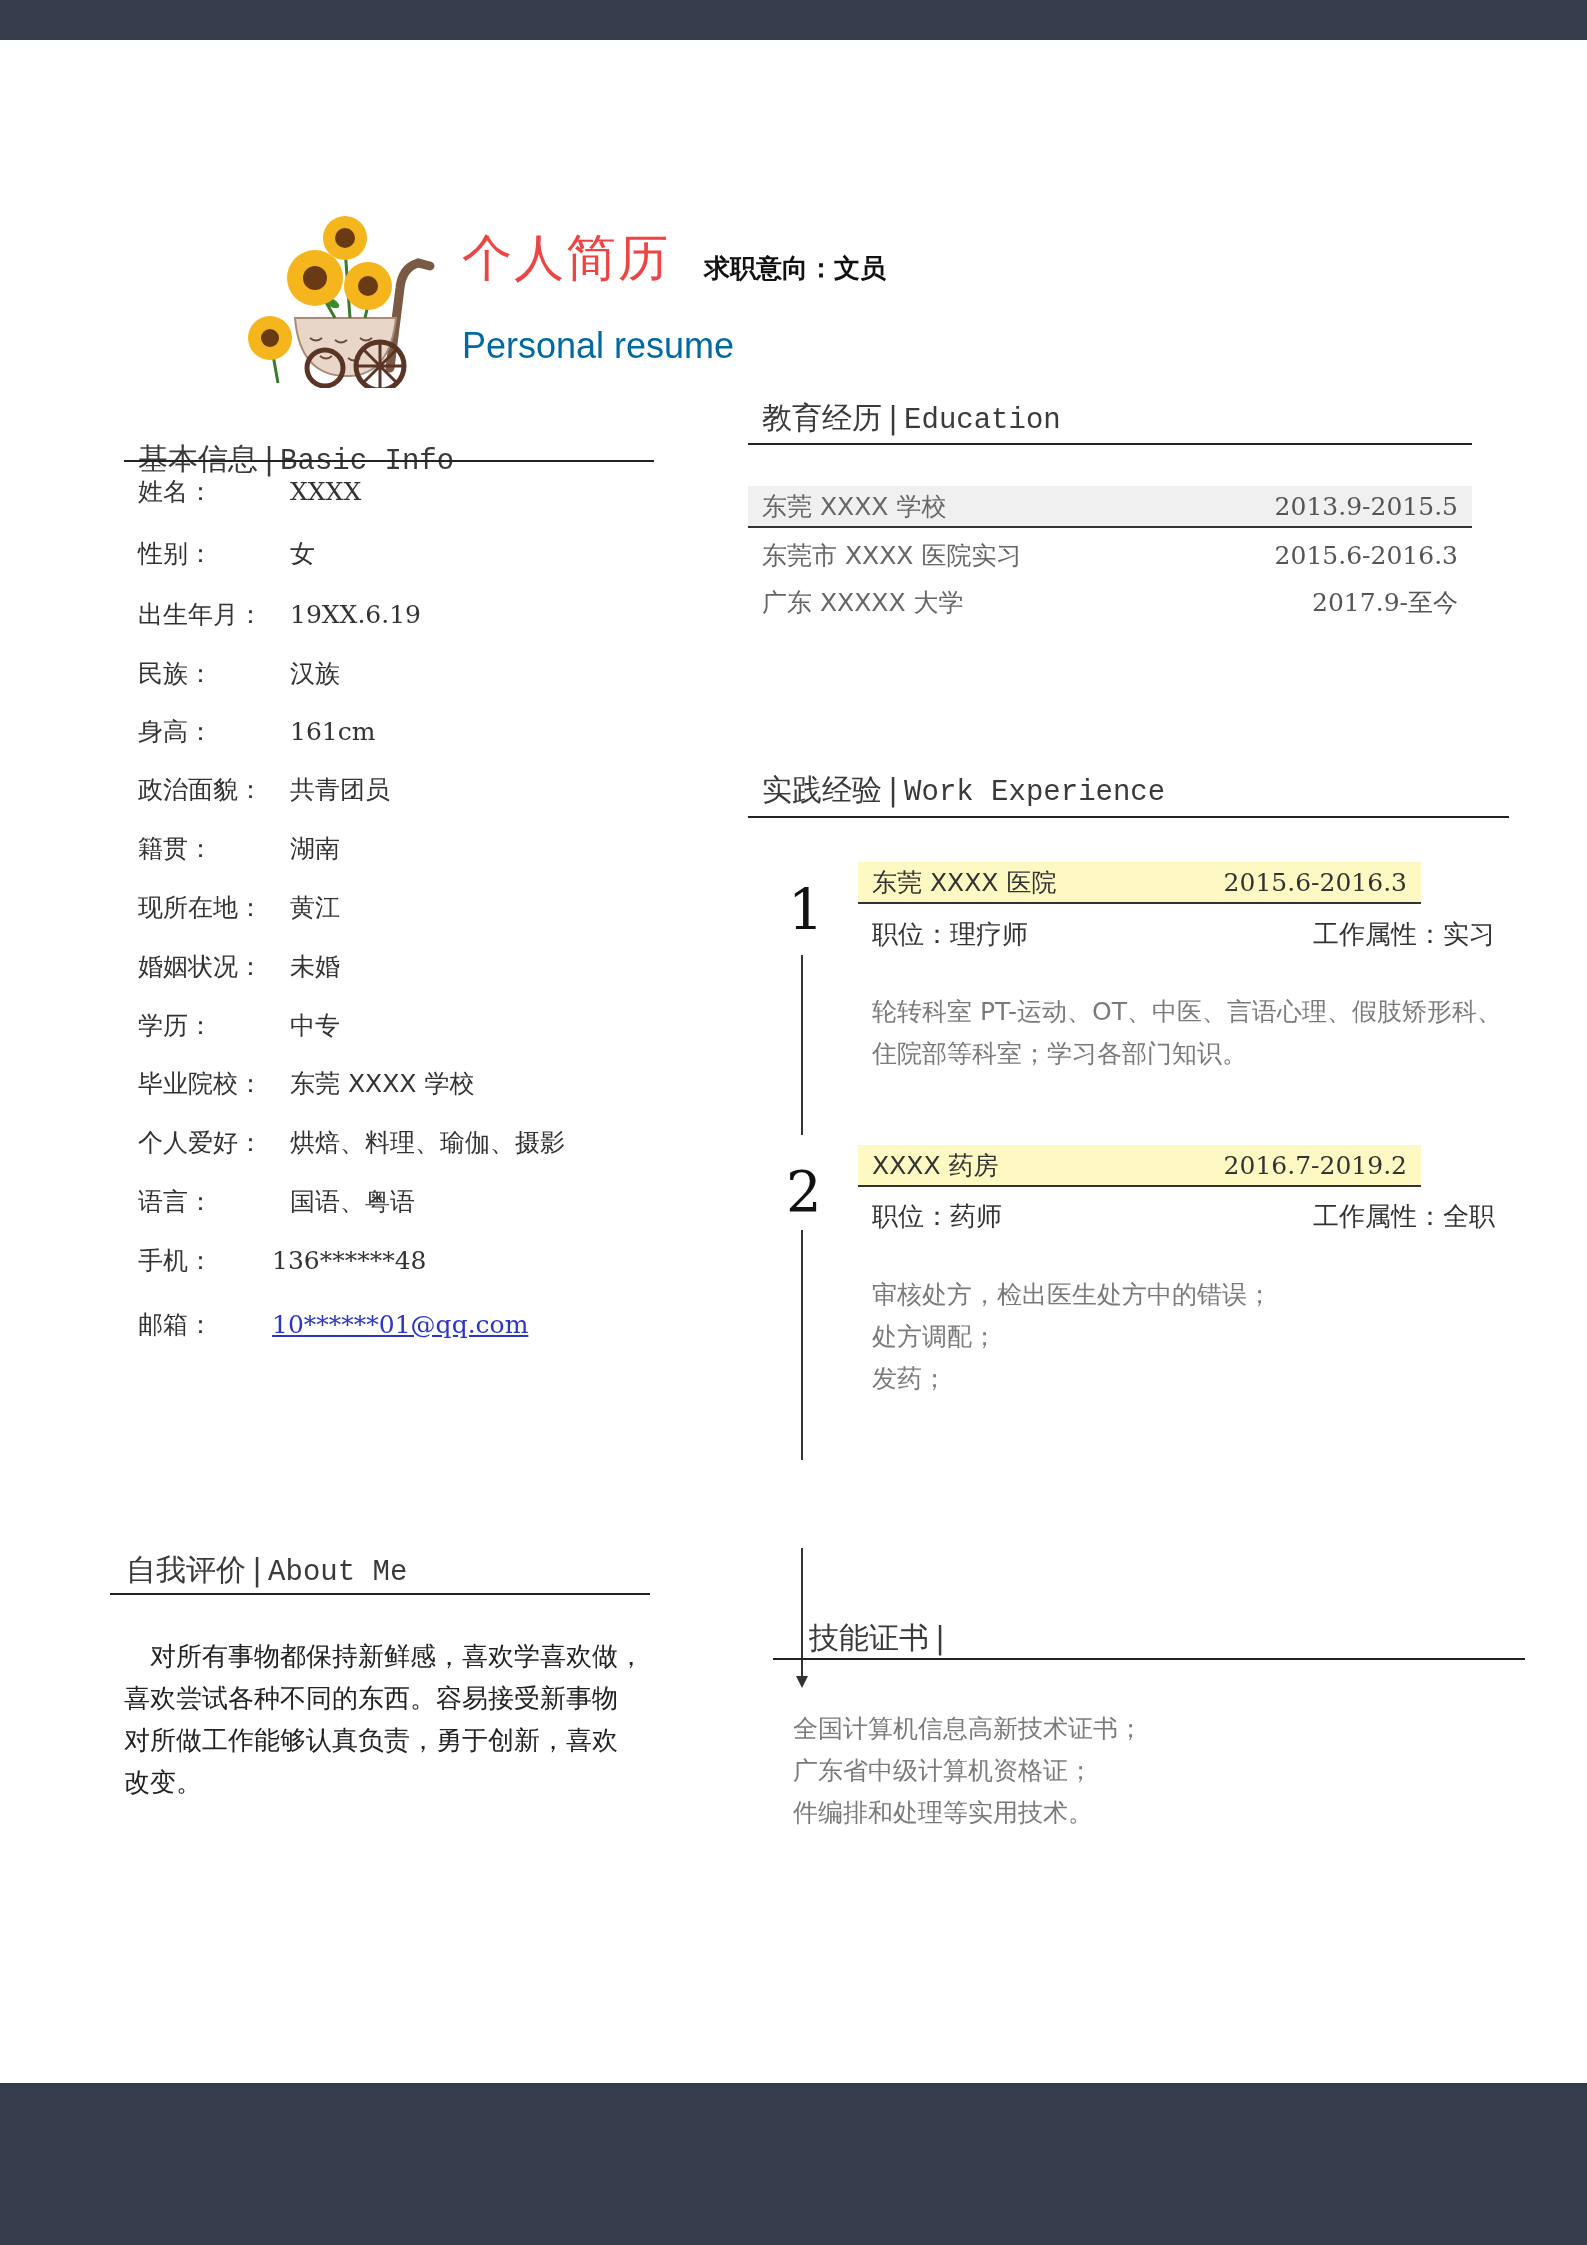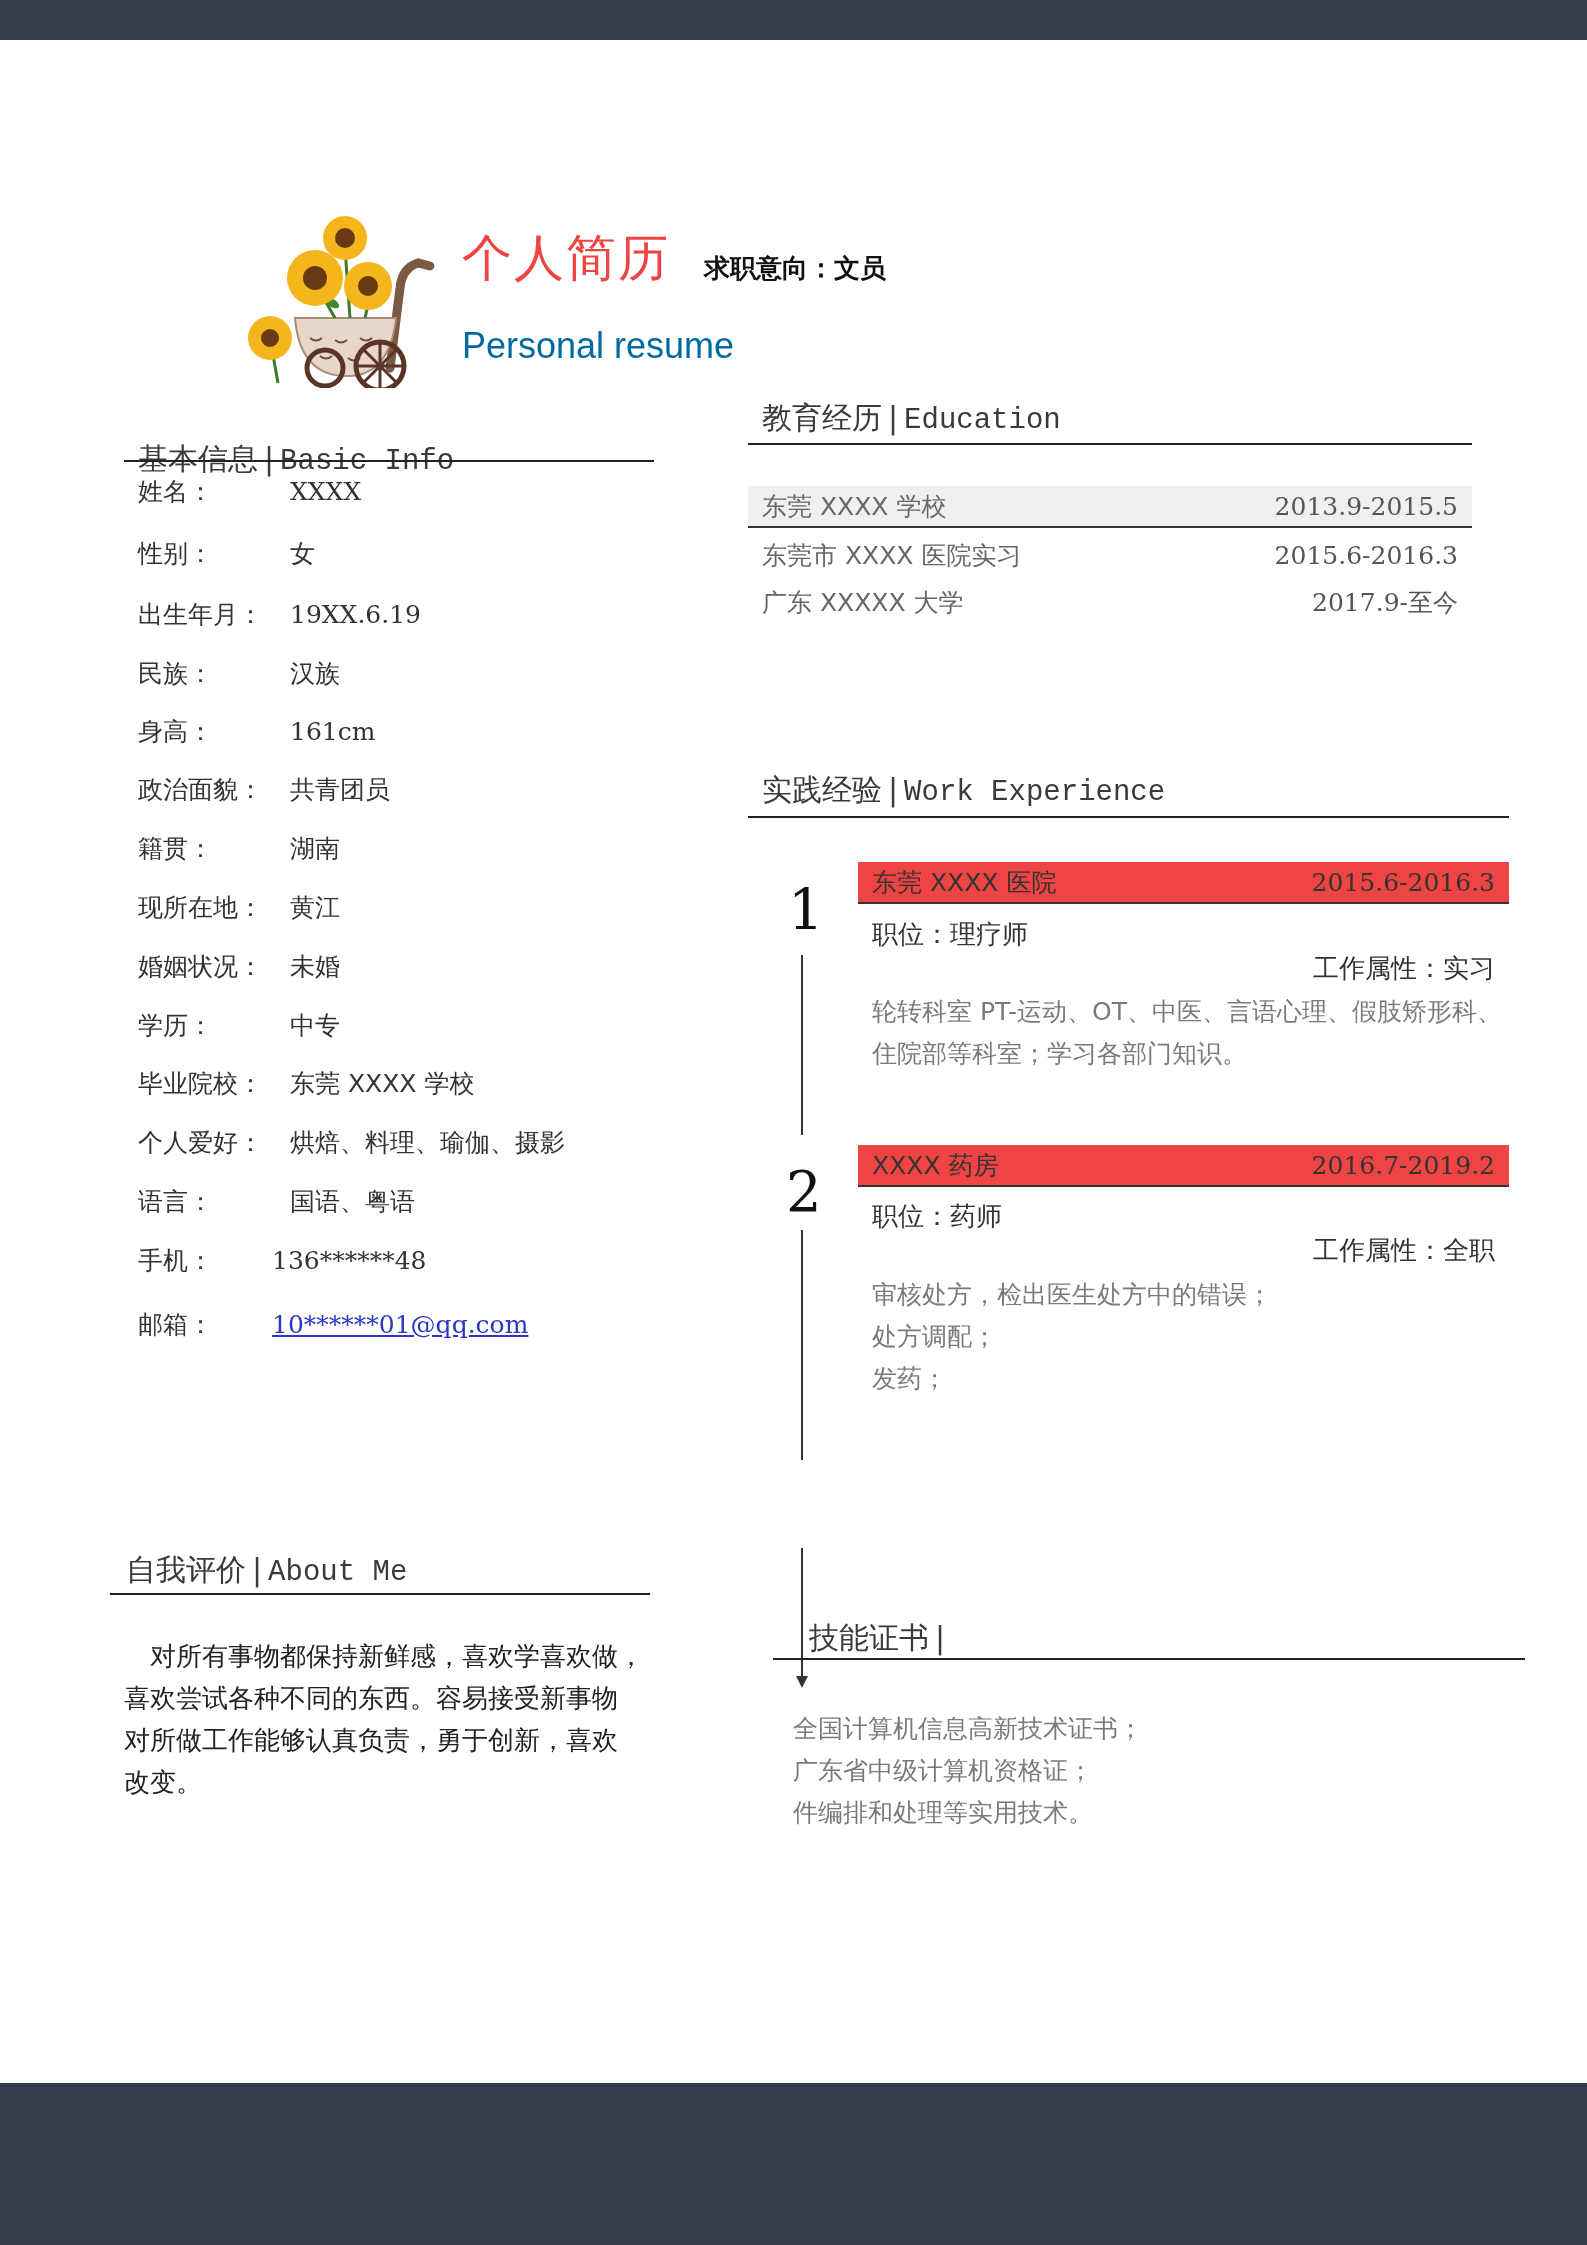--- a/index.html
+++ b/index.html
@@ -30,25 +30,25 @@
   .info-row .value.shift { left: 134px; }
   .email-link { color: #2c36c4; text-decoration: underline; }
 
   
   .edu-row { position: absolute; left: 748px; width: 724px; height: 42px; font-size: 25px; color: #666; line-height: 42px; }
   .edu-row.highlight { background: #f0f0f0; border-bottom: 2px solid #333; }
   .edu-row .name { position: absolute; left: 14px; top: 0; }
   .edu-row .date { position: absolute; right: 14px; top: 0; font-family: "DejaVu Serif", "Liberation Serif", serif; color: #555; }
 
   
-  .work-head { position: absolute; left: 858px; width: 651px; height: 42px; background: #ef4444; border-bottom: 2px solid #333; font-size: 25px; color: #333; line-height: 42px; }
+  .work-head { position: absolute; left: 858px; width: 563px; height: 42px; background: #fef9c3; border-bottom: 2px solid #333; font-size: 25px; color: #333; line-height: 42px; }
   .work-head .company { position: absolute; left: 14px; top: 0; }
   .work-head .date { position: absolute; right: 14px; top: 0; font-family: "DejaVu Serif", "Liberation Serif", serif; }
   .work-role { position: absolute; left: 872px; width: 623px; font-size: 26px; color: #333; line-height: 40px; }
-  .work-role .type { position: absolute; right: 0; top: 0; margin-top: 34px; }
+  .work-role .type { position: absolute; right: 0; top: 0; }
   .work-desc { position: absolute; left: 872px; width: 630px; font-size: 25px; color: #7a7a7a; line-height: 42px; }
   .work-desc div { white-space: nowrap; }
 
   .tl-num { position: absolute; font-family: "DejaVu Serif", "Liberation Serif", serif; font-size: 56px; color: #111; line-height: 64px; }
   .tl-line { position: absolute; width: 2px; background: #333; }
   .tl-arrow { position: absolute; width: 0; height: 0; border-left: 6px solid transparent; border-right: 6px solid transparent; border-top: 12px solid #333; }
 
   
   .about-text { position: absolute; left: 124px; top: 1635px; width: 520px; font-size: 26px; color: #222; line-height: 42px; }
   .about-text div { white-space: nowrap; }

